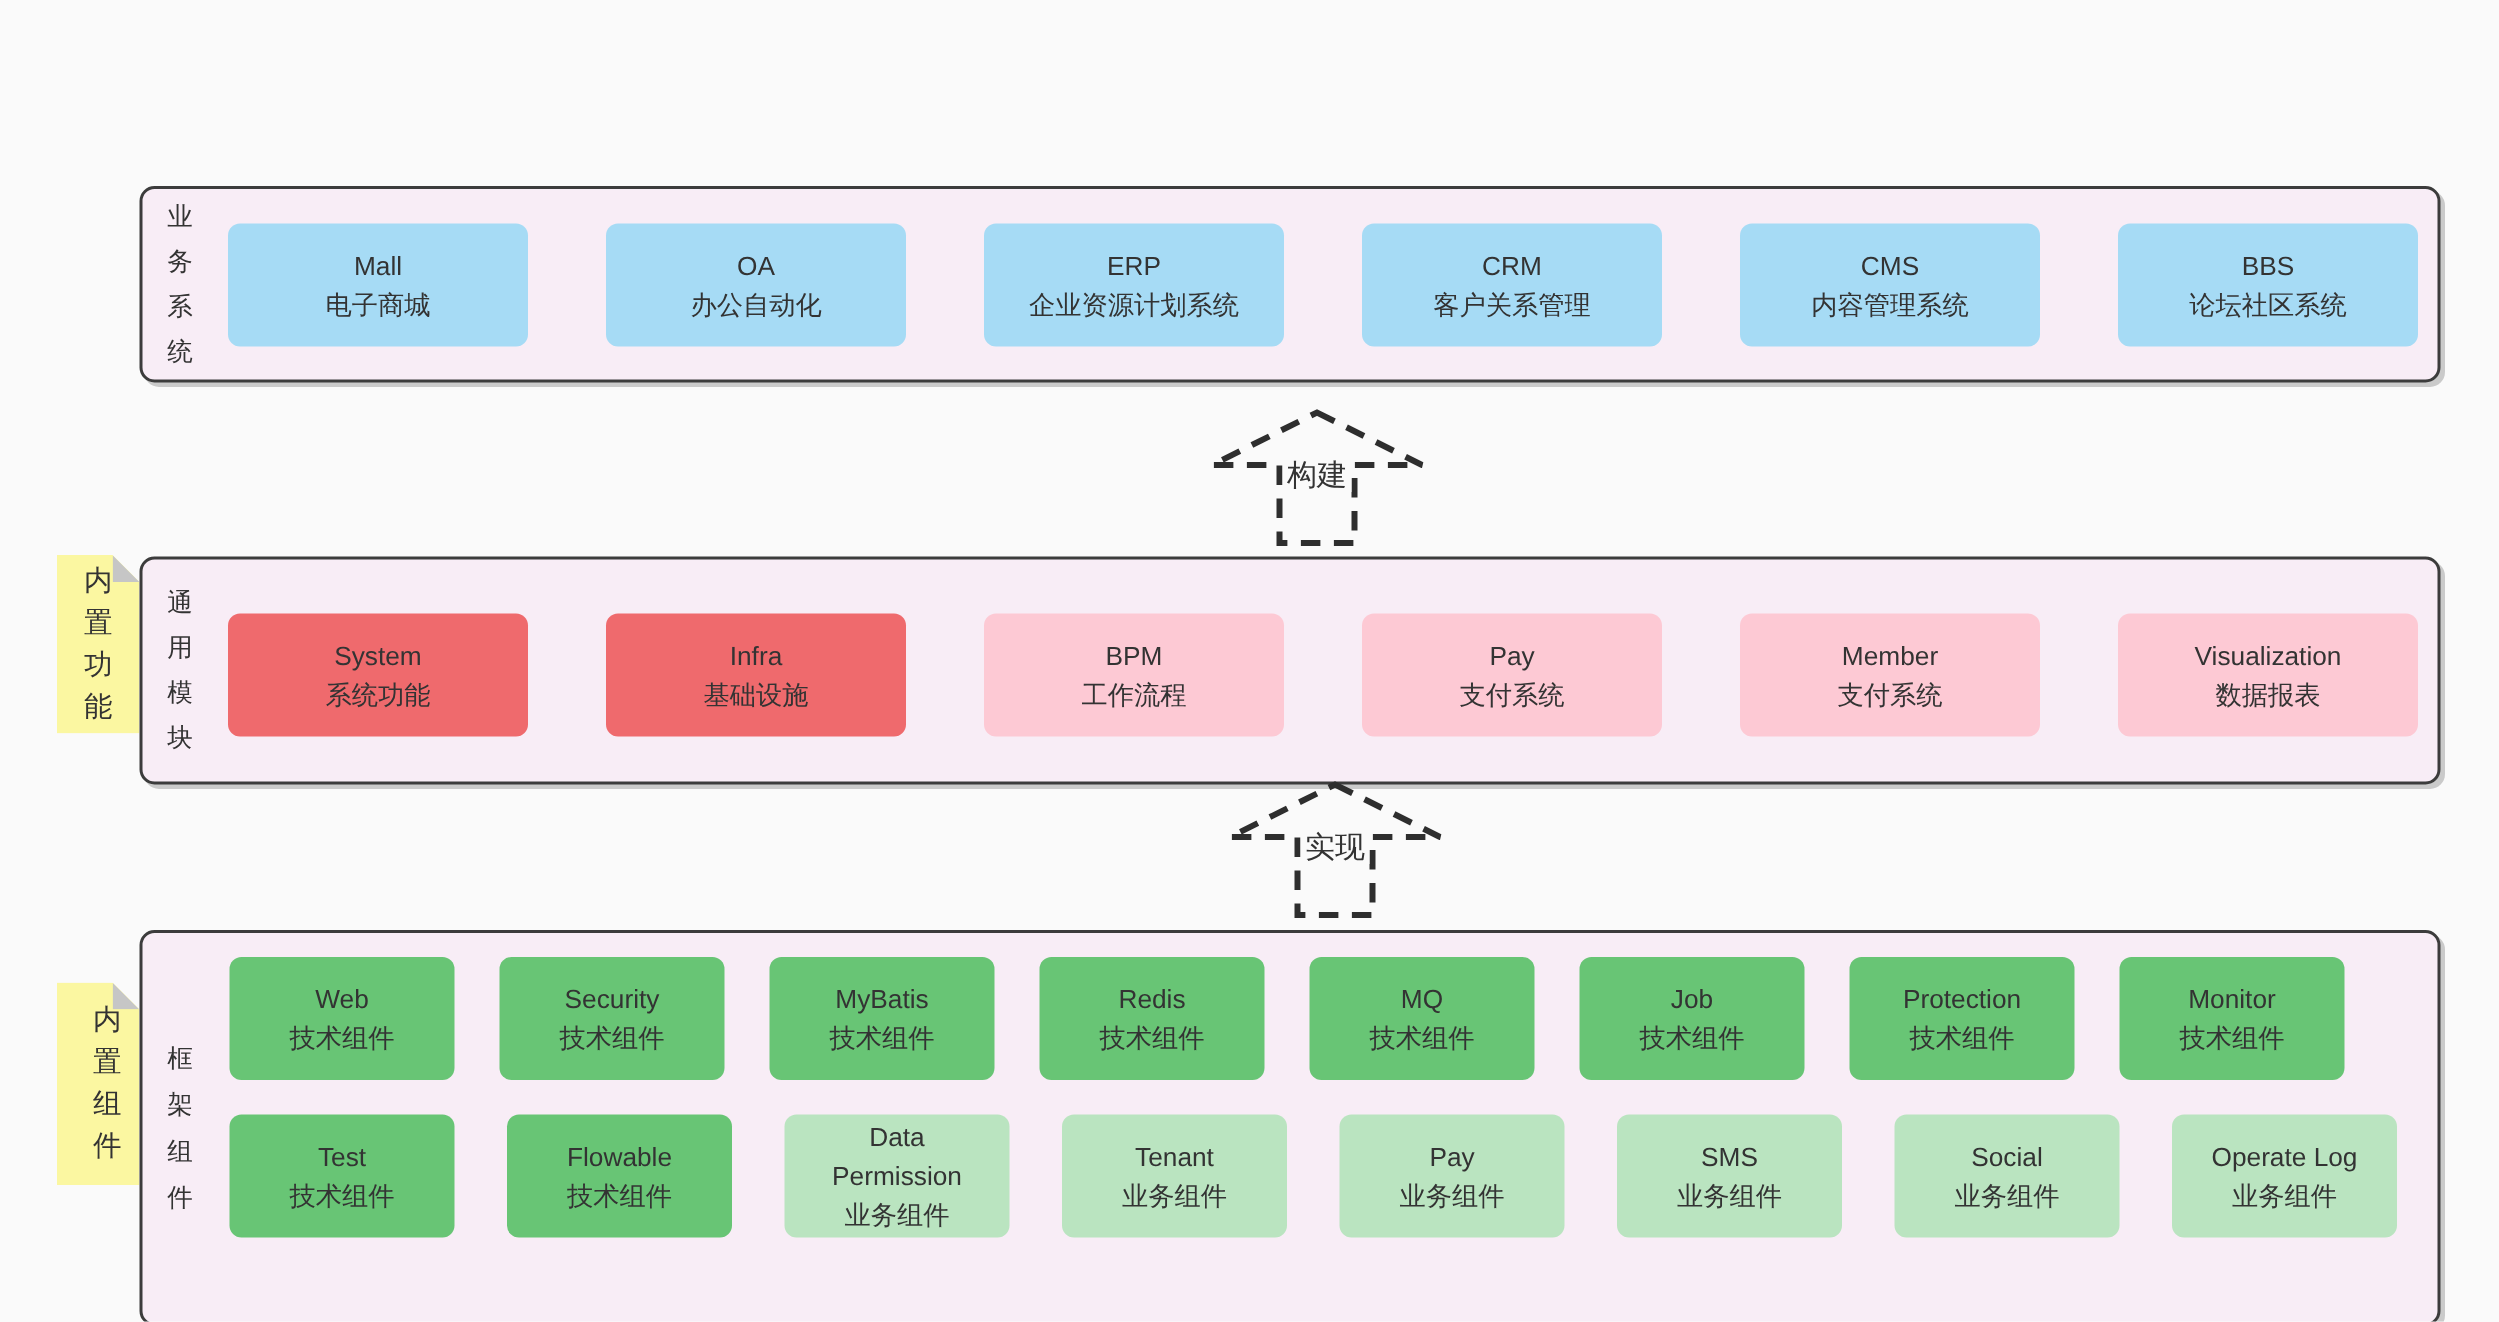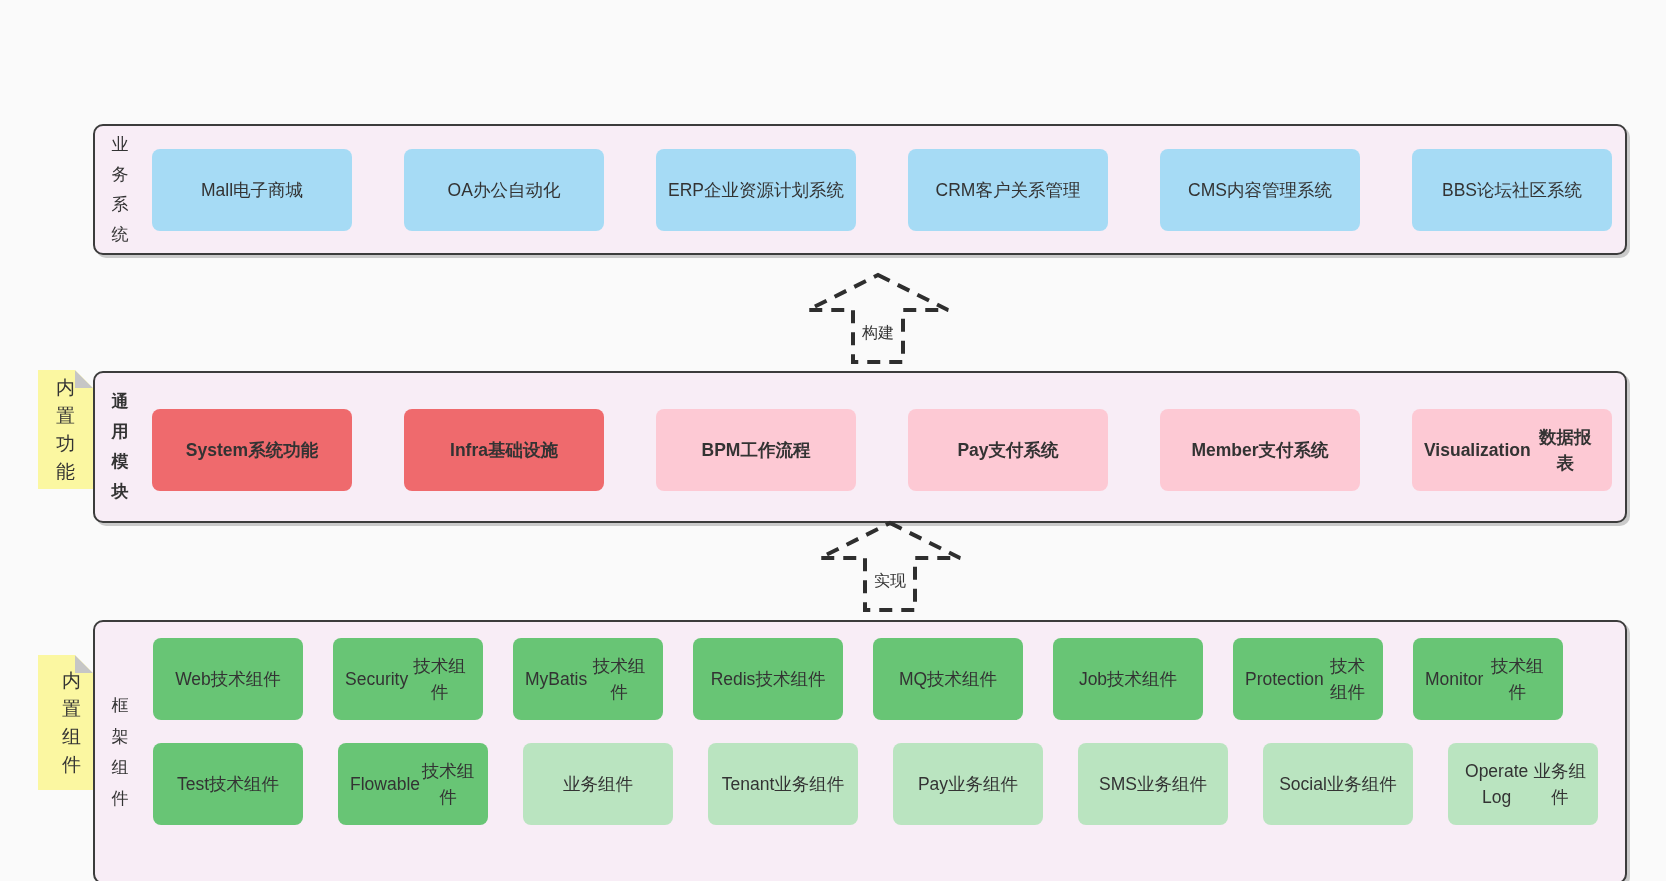--- a/index.html
+++ b/index.html
@@ -18,39 +18,39 @@
     position:relative;
   }
   .band{
     position:absolute; left:93px; width:1534px;
     background:var(--band-bg);
     border:2px solid var(--band-border);
     border-radius:10px;
     box-shadow:3px 3px 0 rgba(60,60,60,0.25);
   }
   .band-business{top:124px;height:131px;}
-  .band-modules{top:371px;height:152px;font-weight:bold;}
+  .band-modules{top:371px;height:152px;}
   .band-framework{top:620px;height:264px;}
   .vlabel{
     position:absolute; left:10px; top:0; height:100%; width:30px;
     display:flex; align-items:center; justify-content:center;
   }
   .vlabel span{
     display:block; width:24px; font-size:17px; line-height:30px;
     text-align:center; word-break:break-all; color:var(--text);
   }
   .band-framework .vlabel span{line-height:31px;}
   .boxrow{position:absolute; display:flex;}
   .band-business .boxrow{left:57px; top:23px; gap:52px;}
   .band-modules .boxrow{left:57px; top:36px; gap:52px;}
   .band-framework .boxrow-1{left:58px; top:16px; gap:30px;}
   .band-framework .boxrow-2{left:58px; top:121px; gap:35px;justify-content:flex-end;}
   .box{
     width:200px; height:82px; border-radius:8px;
-    display:flex; flex-direction:row; align-items:center; justify-content:center;
+    display:flex; flex-direction:column; align-items:center; justify-content:center;
     text-align:center; font-size:17.5px; line-height:26px; padding:12px 12px;
   }
   .band-framework .box{width:150px;}
   .box.blue{background:var(--blue);}
   .box.red{background:var(--red);}
   .box.pink{background:var(--pink);}
   .box.gdark{background:var(--green-dark);}
   .box.glight{background:var(--green-light);}
   .sticky{
     position:absolute; left:38px; width:55px;
@@ -67,23 +67,23 @@
   }
   .sticky span{
     display:block; width:22px; font-size:19px; line-height:28px;
     text-align:center; word-break:break-all; color:var(--text);
   }
   .arrow{position:absolute; width:160px; height:94px;}
   .arrow-build{left:798px; top:272px;}
   .arrow-implement{left:810px; top:520px;}
   .arrow svg{position:absolute; left:0; top:0; width:160px; height:94px;}
   .arrow .alabel{
-    position:absolute; left:50%; top:50px; transform:translateX(-50%);
+    position:absolute; left:50%; top:34px; transform:translateX(-50%);
     background:var(--page-bg); padding:0 3px;
-    font-size:16px; line-height:22px; color:var(--text); white-space:nowrap;
+    font-size:20px; line-height:22px; color:var(--text); white-space:nowrap;
   }
 </style>
 </head>
 <body>
 
 <div class="band band-business">
   <div class="vlabel">
       <span>业务系统</span>
     </div>
   <div class="boxrow">
@@ -209,20 +209,21 @@
   <div class="boxrow boxrow-2">
     <div class="box gdark">
       <div>Test</div>
       <div>技术组件</div>
     </div>
     <div class="box gdark">
       <div>Flowable</div>
       <div>技术组件</div>
     </div>
     <div class="box glight">
+      <div>Data Permission</div>
       <div>业务组件</div>
     </div>
     <div class="box glight">
       <div>Tenant</div>
       <div>业务组件</div>
     </div>
     <div class="box glight">
       <div>Pay</div>
       <div>业务组件</div>
     </div>

